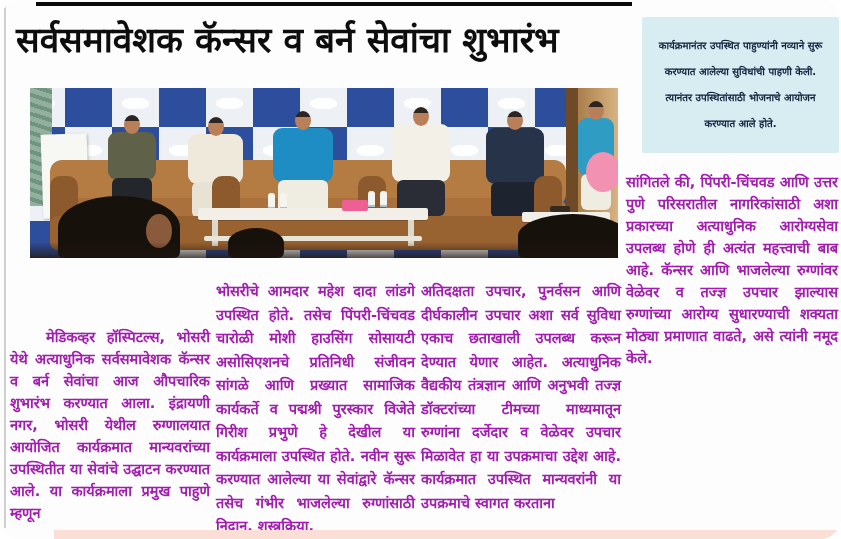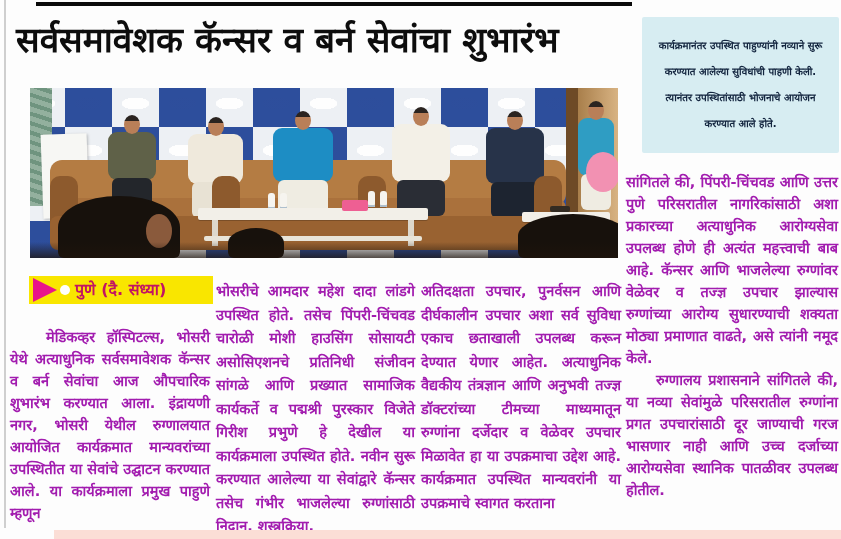--- a/index.html
+++ b/index.html
@@ -1,17 +1,17 @@
 <!DOCTYPE html>
 <html><head>
 <meta charset="utf-8">
 <style>
   html,body{margin:0;padding:0;background:#ffffff;}
   .page{position:relative;width:841px;height:539px;background:#fdfdfd;overflow:hidden;
-        font-family:"DejaVu Sans",sans-serif;}
+        font-family:"DejaVu Sans",sans-serif;border-radius:21px;}
 
   .left-rule{position:absolute;left:4px;top:0;width:2px;height:528px;background:#cfcfcf;}
   .top-rule{position:absolute;left:36px;top:2px;width:596px;height:4px;background:#0a0a0a;}
 
   .headline{position:absolute;left:16px;top:14px;margin:0;width:620px;
             font-size:35px;line-height:52px;font-weight:700;color:#0d0d0d;white-space:nowrap;}
 
   .highlight{position:absolute;left:642px;top:17px;width:197px;height:136px;margin:0;
              background:#d7edf2;border-radius:2px;display:flex;align-items:center;
              box-sizing:border-box;padding:4px 9px;}
@@ -134,29 +134,22 @@
     <div class="balloon" style="left:556px;top:64px;"></div>
 
     <div class="head-sil" style="left:28px;top:108px;width:122px;height:62px;"></div>
     <div class="face" style="left:116px;top:126px;width:26px;height:34px;"></div>
     <div class="head-sil" style="left:198px;top:140px;width:56px;height:30px;"></div>
     <div class="head-sil" style="left:488px;top:126px;width:110px;height:44px;"></div>
 
     <div class="floor-shadow"></div>
   </figure>
 
-  <div class="dateline">
-    <span class="dl-arrow">
-        <span class="dl-dot"></span>
-      </span>
-    <span class="dl-text">पुणे (दै. संध्या)</span>
-  </div>
 
   <div class="col col1">मेडिकव्हर हॉस्पिटल्स, भोसरी येथे अत्याधुनिक सर्वसमावेशक कॅन्सर व बर्न सेवांचा आज औपचारिक शुभारंभ करण्यात आला. इंद्रायणी नगर, भोसरी येथील रुग्णालयात आयोजित कार्यक्रमात मान्यवरांच्या उपस्थितीत या सेवांचे उद्घाटन करण्यात आले. या कार्यक्रमाला प्रमुख पाहुणे म्हणून</div>
   <div class="col col3">अतिदक्षता उपचार, पुनर्वसन आणि दीर्घकालीन उपचार अशा सर्व सुविधा एकाच छताखाली उपलब्ध करून देण्यात येणार आहेत. अत्याधुनिक वैद्यकीय तंत्रज्ञान आणि अनुभवी तज्ज्ञ डॉक्टरांच्या टीमच्या माध्यमातून रुग्णांना दर्जेदार व वेळेवर उपचार मिळावेत हा या उपक्रमाचा उद्देश आहे. कार्यक्रमात उपस्थित मान्यवरांनी या उपक्रमाचे स्वागत करताना</div>
   <div class="col col2">भोसरीचे आमदार महेश दादा लांडगे उपस्थित होते. तसेच पिंपरी-चिंचवड चारोळी मोशी हाउसिंग सोसायटी असोसिएशनचे प्रतिनिधी संजीवन सांगळे आणि प्रख्यात सामाजिक कार्यकर्ते व पद्मश्री पुरस्कार विजेते गिरीश प्रभुणे हे देखील या कार्यक्रमाला उपस्थित होते. नवीन सुरू करण्यात आलेल्या या सेवांद्वारे कॅन्सर तसेच गंभीर भाजलेल्या रुग्णांसाठी निदान, शस्त्रक्रिया,</div>
   <div class="col col4">
     <p class="p1">सांगितले की, पिंपरी-चिंचवड आणि उत्तर पुणे परिसरातील नागरिकांसाठी अशा प्रकारच्या अत्याधुनिक आरोग्यसेवा उपलब्ध होणे ही अत्यंत महत्त्वाची बाब आहे. कॅन्सर आणि भाजलेल्या रुग्णांवर वेळेवर व तज्ज्ञ उपचार झाल्यास रुग्णांच्या आरोग्य सुधारण्याची शक्यता मोठ्या प्रमाणात वाढते, असे त्यांनी नमूद केले.</p>
-    <p class="p2">रुग्णालय प्रशासनाने सांगितले की, या नव्या सेवांमुळे परिसरातील रुग्णांना प्रगत उपचारांसाठी दूर जाण्याची गरज भासणार नाही आणि उच्च दर्जाच्या आरोग्यसेवा स्थानिक पातळीवर उपलब्ध होतील.</p>
   </div>
 
   <div class="bottom-band"></div>
 </div>
 
 </body></html>

